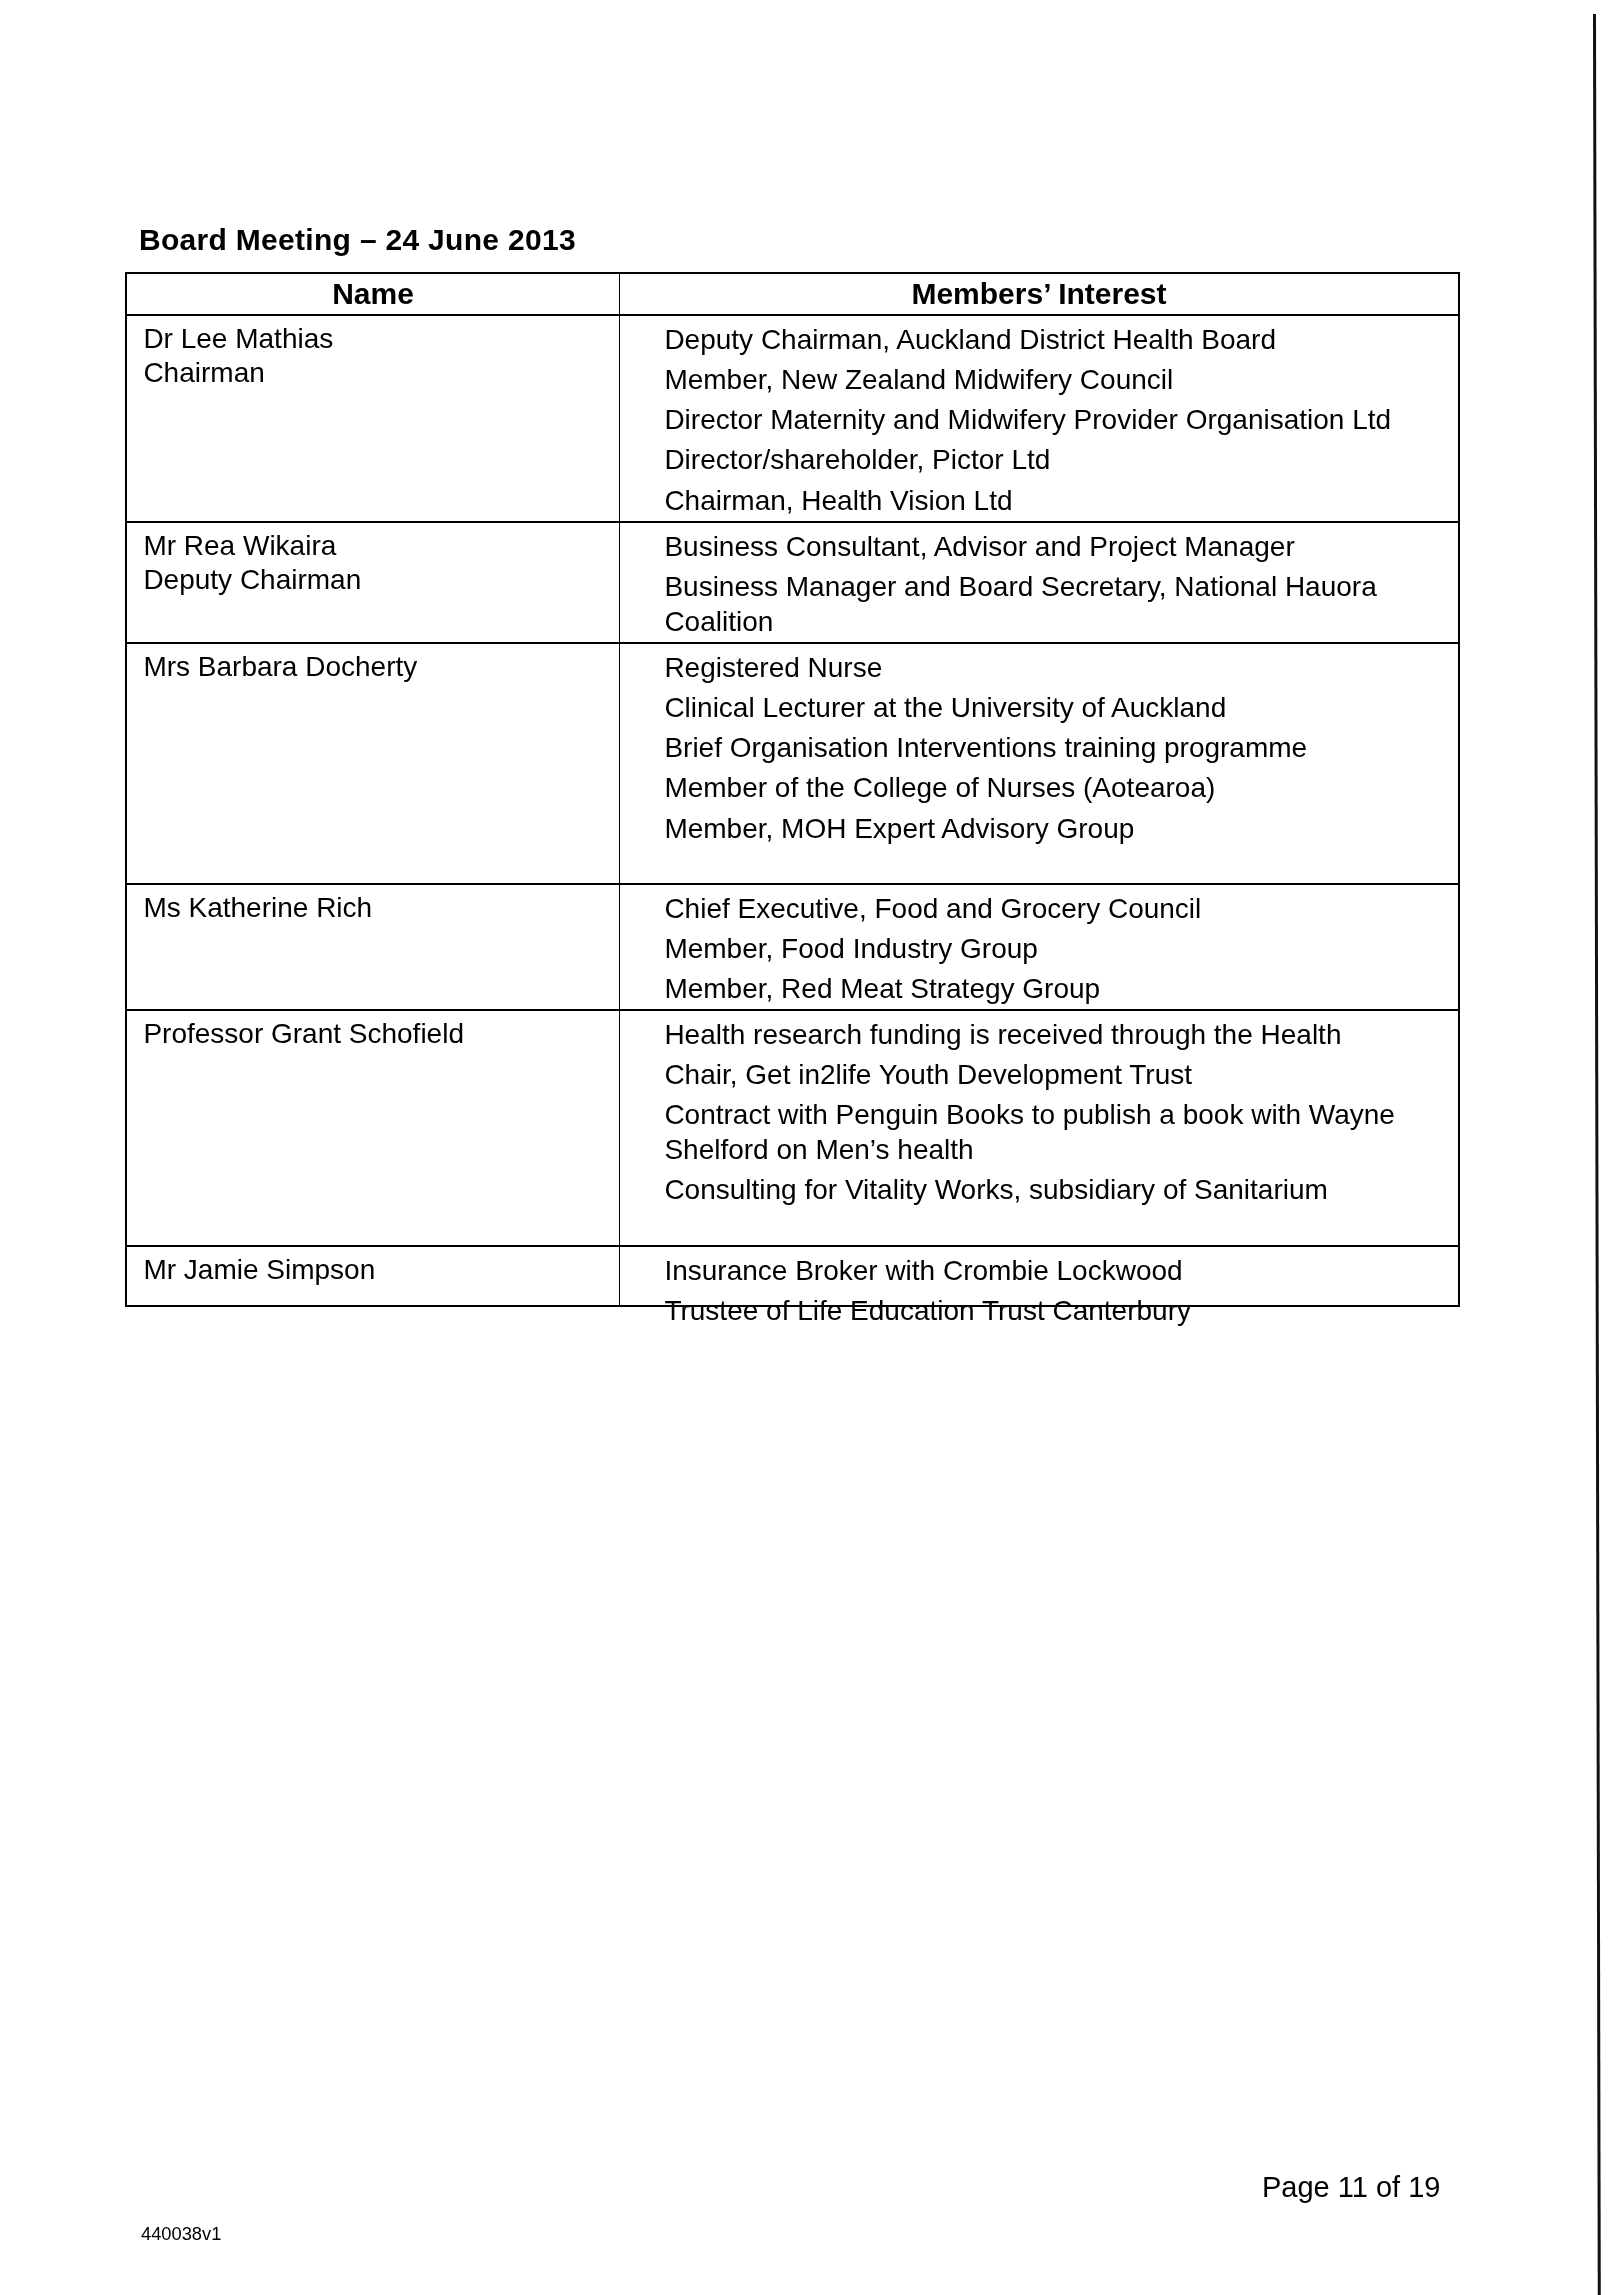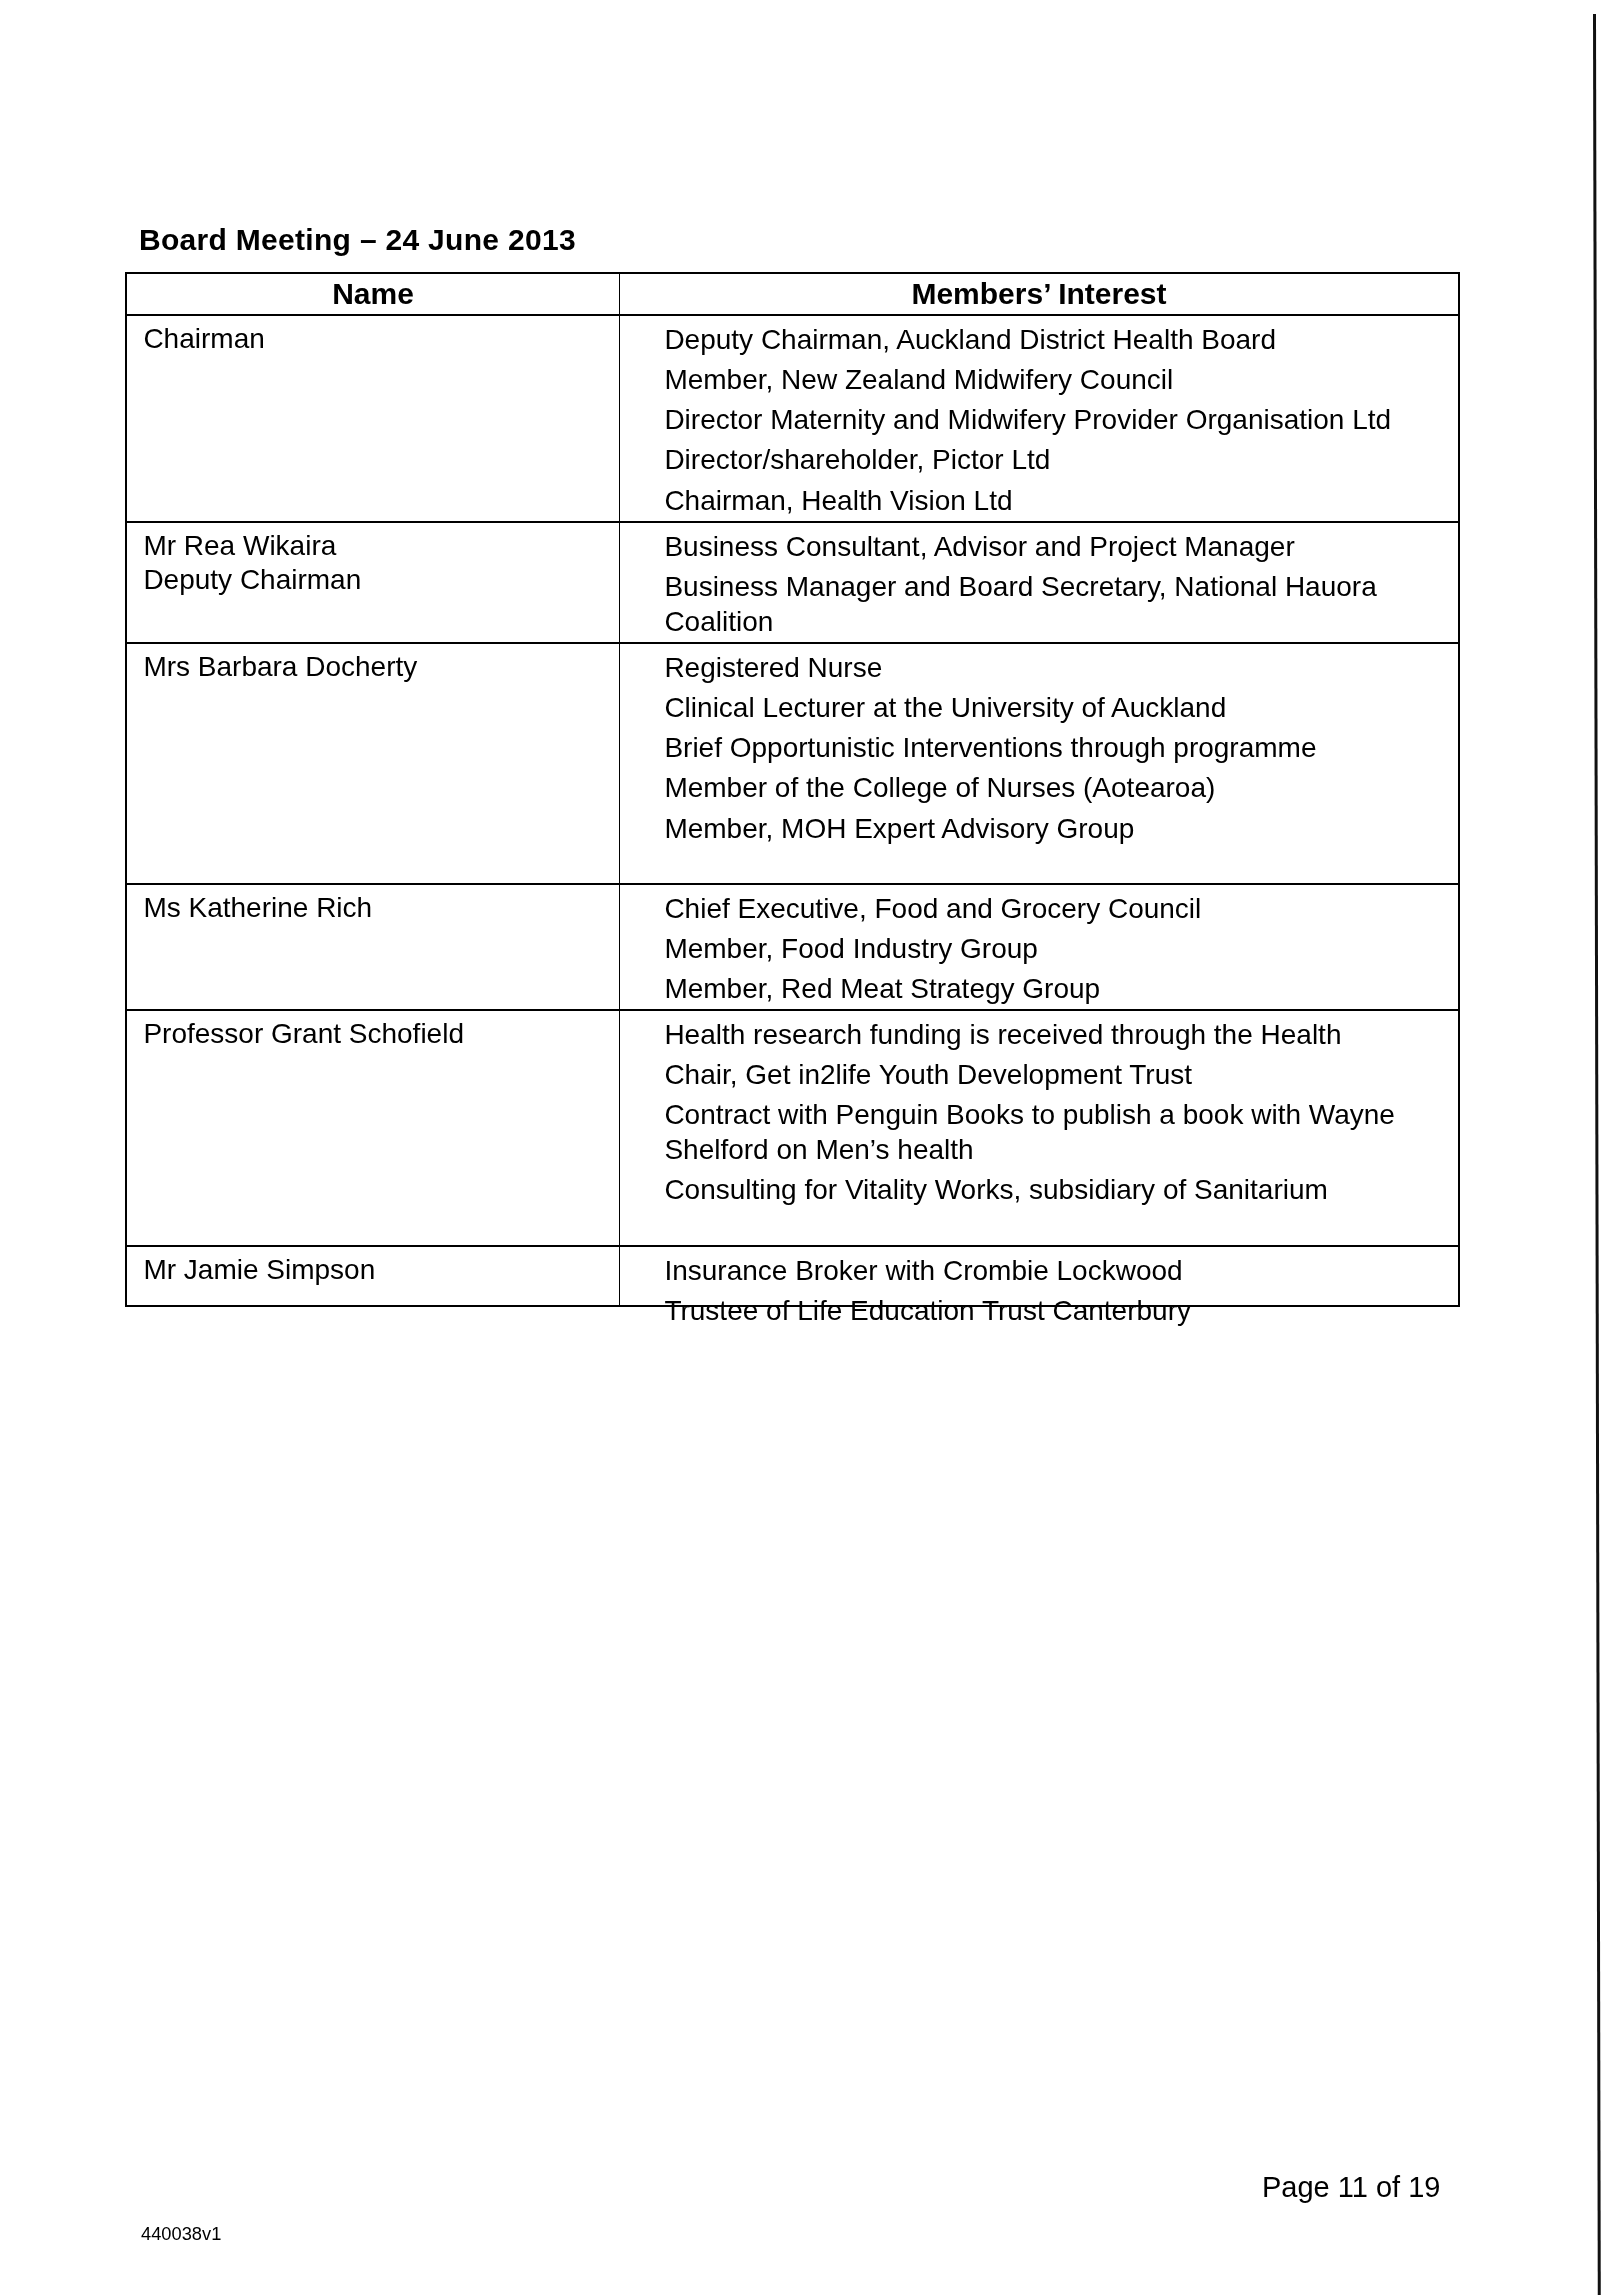--- a/index.html
+++ b/index.html
@@ -25,20 +25,21 @@
 <div class="page-title">Board Meeting – 24 June 2013</div>
 
 <div class="table">
   <div class="row header">
     <div class="cell name">Name</div>
     <div class="cell interest">Members’ Interest</div>
   </div>
   <div id="rows-container">
       <div class="row" style="height: 207px;">
         <div class="cell name">
+          <div class="line">Dr Lee Mathias</div>
           <div class="line">Chairman</div>
         </div>
         <div class="cell interest">
           <div class="item">
             <div class="line">Deputy Chairman, Auckland District Health Board</div>
           </div>
           <div class="item">
             <div class="line">Member, New Zealand Midwifery Council</div>
           </div>
           <div class="item">
@@ -72,21 +73,21 @@
           <div class="line">Mrs Barbara Docherty</div>
         </div>
         <div class="cell interest">
           <div class="item">
             <div class="line">Registered Nurse</div>
           </div>
           <div class="item">
             <div class="line">Clinical Lecturer at the University of Auckland</div>
           </div>
           <div class="item">
-            <div class="line">Brief Opportunistic Interventions through programme</div>
+            <div class="line">Brief Organisation Interventions training programme</div>
           </div>
           <div class="item">
             <div class="line">Member of the College of Nurses (Aotearoa)</div>
           </div>
           <div class="item">
             <div class="line">Member, MOH Expert Advisory Group</div>
           </div>
         </div>
       </div>
       <div class="row" style="height: 126px;">

